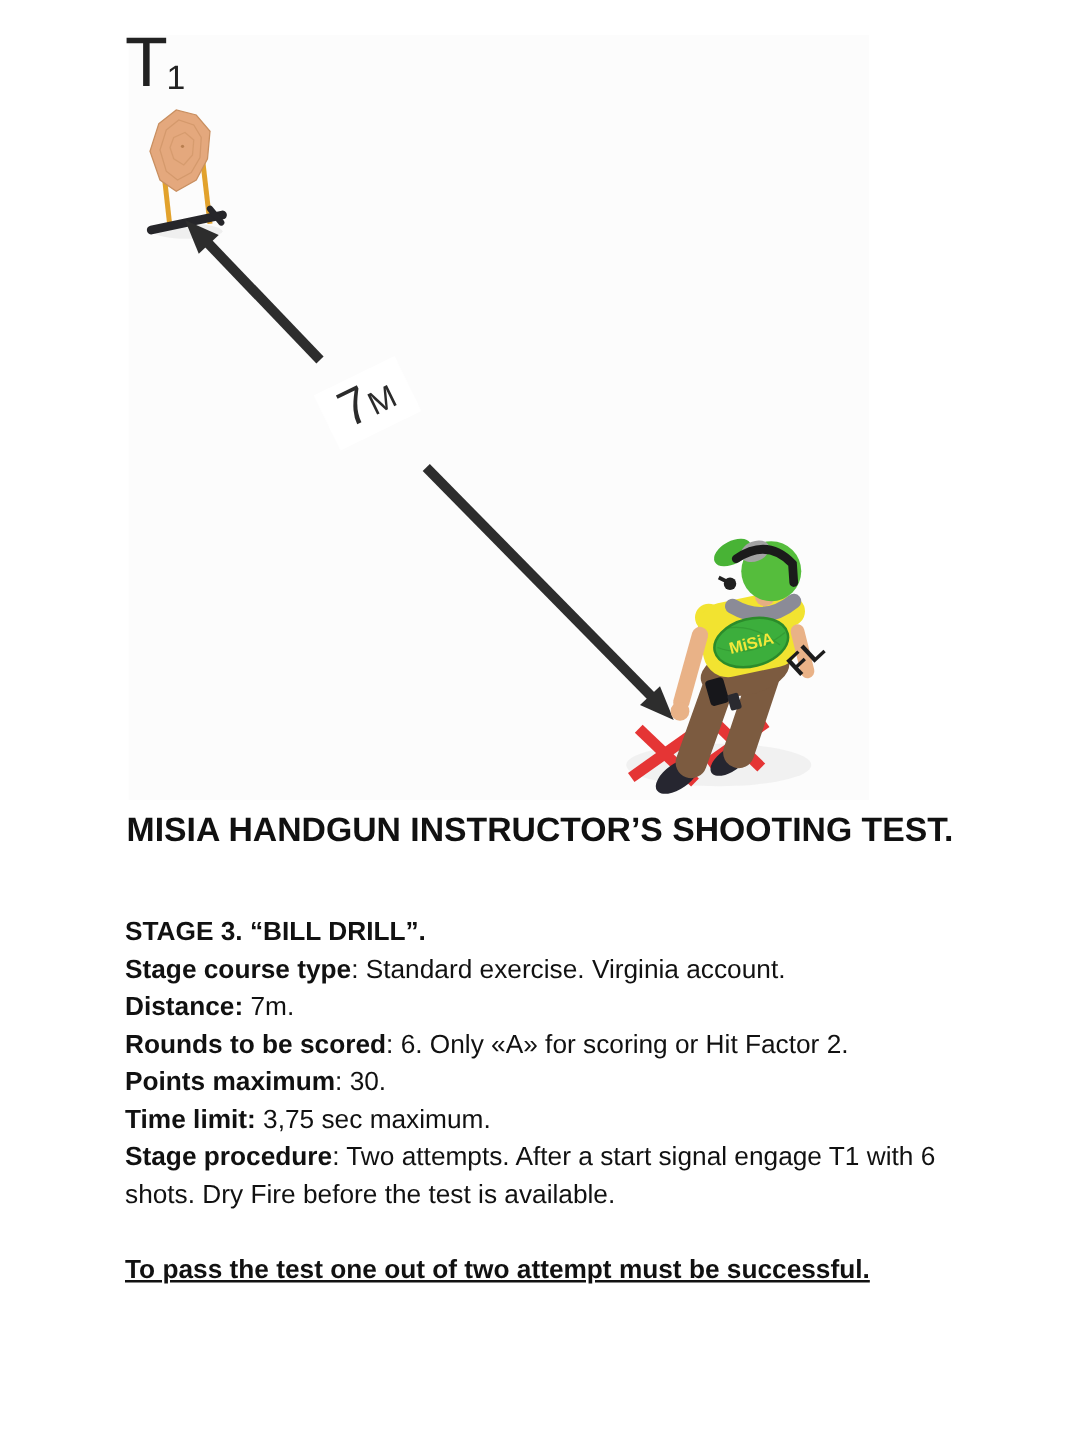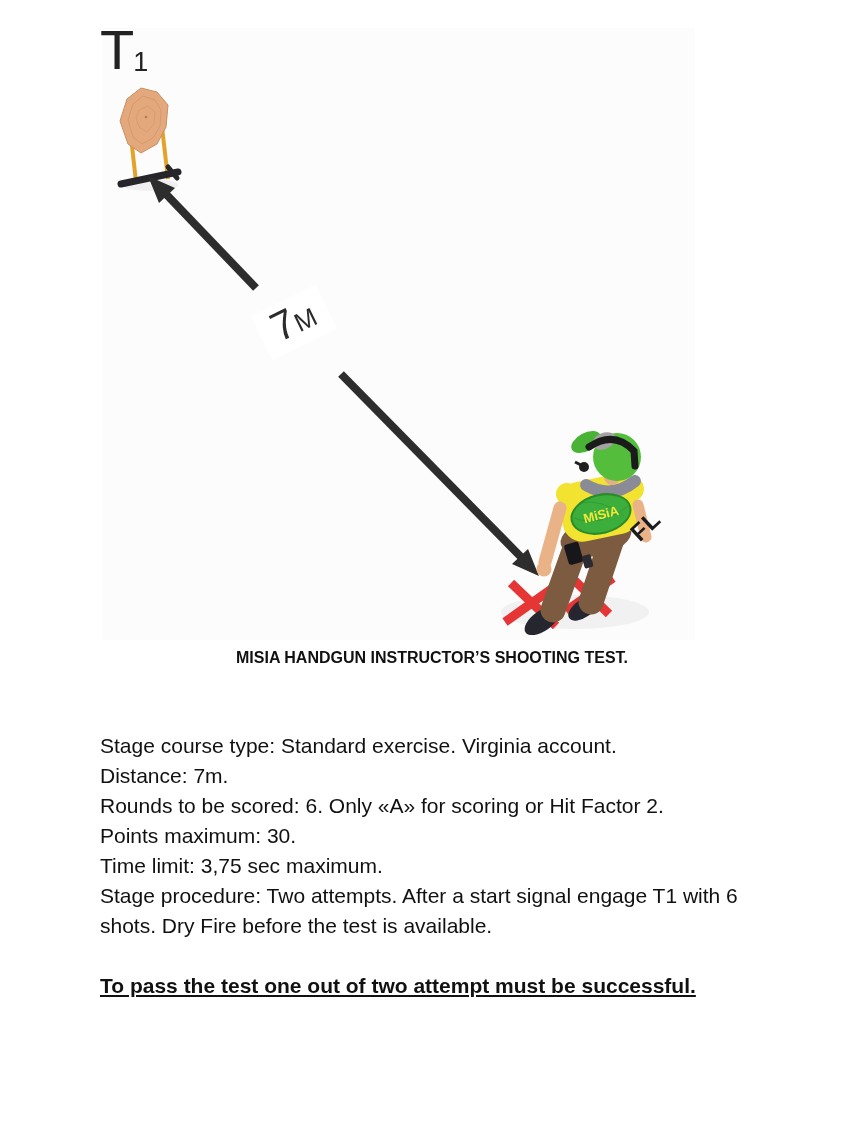--- a/index.html
+++ b/index.html
@@ -19,27 +19,27 @@
     left:258px;top:298px;
     background:#ffffff;
     padding:2px 14px 6px 14px;
     transform:rotate(-26deg);
     font-size:41px;font-weight:400;color:#2b2b2b;
   }
   .dist-small{font-size:26px;}
   .fl-label{left:630px;top:514px;transform:rotate(-43deg);font-size:24px;font-weight:700;color:#1c1c1c;letter-spacing:1px;}
   .doc-title{
     position:absolute;left:0;top:649px;width:864px;
-    text-align:center;font-size:16px;font-weight:700;color:#111;
+    text-align:center;font-size:27px;font-weight:700;color:#111;
   }
   .body-text{
     position:absolute;left:100px;top:731px;width:672px;
     font-size:21px;line-height:30px;color:#111;
   }
-  .body-text b{font-weight:400;}
+  .body-text b{font-weight:700;}
   .sep{white-space:pre;}
   .stage-heading{font-weight:700;}
   .footer-line{font-weight:700;margin-top:30px;text-decoration:underline;}
 </style>
 </head>
 <body>
 
 <div class="page">
 
   <svg class="diagram-svg" width="864" height="648" viewBox="0 0 864 648">
@@ -116,20 +116,21 @@
 
   <div class="label dist-label">
     <span>7</span><span class="dist-small">M</span>
   </div>
 
   <div class="label fl-label">FL</div>
 
   <div class="doc-title">MISIA HANDGUN INSTRUCTOR’S SHOOTING TEST.</div>
 
   <div class="body-text">
+    <div class="stage-heading">STAGE 3. “BILL DRILL”.</div>
 
     <div class="field">
       <b>Stage course type</b><span class="sep">: </span><span>Standard exercise. Virginia account.</span>
     </div>
     <div class="field">
       <b>Distance:</b><span class="sep"> </span><span>7m.</span>
     </div>
     <div class="field">
       <b>Rounds to be scored</b><span class="sep">: </span><span>6. Only «A» for scoring or Hit Factor 2.</span>
     </div>

